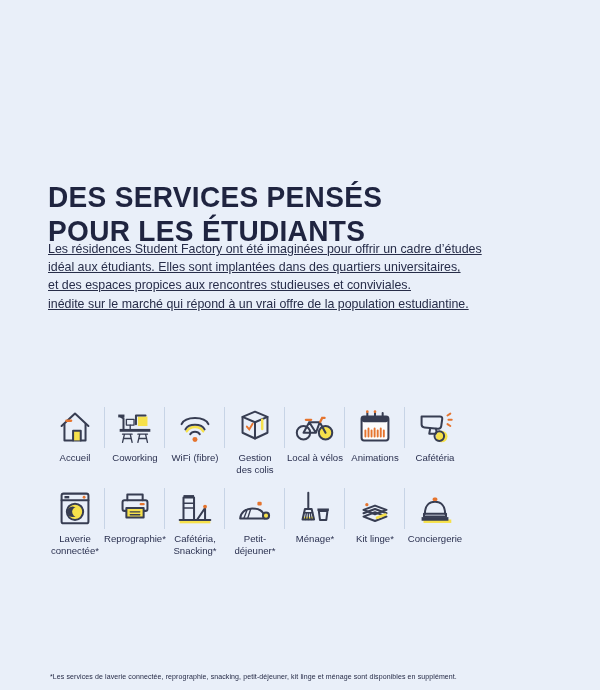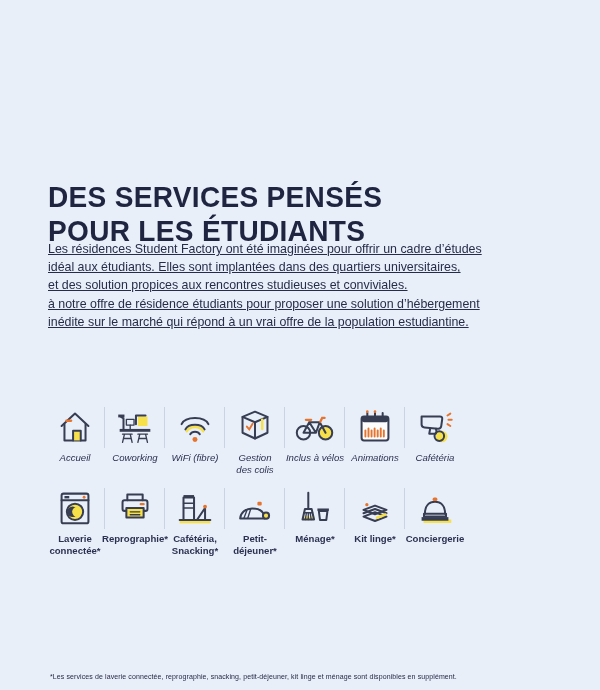--- a/index.html
+++ b/index.html
@@ -19,22 +19,22 @@
     font-size:27.5px;line-height:31.5px;font-weight:800;
     letter-spacing:0.3px;color:var(--heading-text);
     transform:scale(1.02,1.05);transform-origin:left top;
   }
   .intro{
     position:absolute;left:48px;top:240px;width:440px;
     font-size:12.4px;line-height:18.2px;color:var(--body-text);
   }
   .intro .line{white-space:nowrap;text-decoration:underline;}
   .svc-row{position:absolute;display:flex;}
-  .svc-row.row1{left:45px;top:404px;width:480px;font-style:italic;}
-  .svc-row.row2{left:45px;top:485px;width:420px;font-weight:bold;}
+  .svc-row.row1{left:45px;top:404px;width:480px;}
+  .svc-row.row2{left:45px;top:485px;width:420px;}
   .svc-cell{
     width:60px;flex:0 0 60px;display:flex;flex-direction:column;
     align-items:center;position:relative;
   }
   .svc-cell:not(:last-child)::after{
     content:"";position:absolute;right:0;top:3px;width:1px;height:41px;
     background:var(--divider);
   }
   .icon-box{width:48px;height:46px;display:flex;align-items:center;justify-content:center;}
   .icon-box svg{width:46px;height:46px;display:block;}
@@ -59,22 +59,21 @@
 </style>
 </head>
 <body>
 
 <h1 class="title"><span>DES SERVICES PENSÉS</span><br><span>POUR LES ÉTUDIANTS</span></h1>
 
 <div class="intro">
 
 <div class="line">Les résidences Student Factory ont été imaginées pour offrir un cadre d’études</div>
     <div class="line">idéal aux étudiants. Elles sont implantées dans des quartiers universitaires,</div>
-    <div class="line">et des solution propices aux rencontres studieuses et conviviales.</div>
-    <div class="line">à notre offre de résidence étudiants pour proposer une solution d’hébergement</div>
+    <div class="line">et des espaces propices aux rencontres studieuses et conviviales.</div>
     <div class="line">inédite sur le marché qui répond à un vrai offre de la population estudiantine.</div>
   </div>
 
 <div class="svc-row row1">
 
     <div class="svc-cell">
       <span class="icon-box">
         <svg viewBox="0 0 48 48" xmlns="http://www.w3.org/2000/svg">
           <path class="s" d="M10 23 L24 10 L38 23"></path>
           <path class="s" d="M13 21 V38 H35 V21"></path>
@@ -135,21 +134,21 @@
       <span class="icon-box">
         <svg viewBox="0 0 48 48" xmlns="http://www.w3.org/2000/svg">
           <circle class="fy" cx="35" cy="30" r="7"></circle>
           <circle class="s" cx="35" cy="30" r="7"></circle>
           <circle class="s" cx="12" cy="30" r="7"></circle>
           <path class="s" d="M12 30 L18 19 L29 19 L35 30 M18 19 L25 30 L29 19 M12 30 H25"></path>
           <path class="so" d="M14.5 16.5 H20"></path>
           <path class="so" d="M29.5 18.5 L31.5 14.5 H34"></path>
         </svg>
       </span>
-      <span class="svc-label">Inclus à vélos</span>
+      <span class="svc-label">Local à vélos</span>
     </div>
 
     <div class="svc-cell">
       <span class="icon-box">
         <svg viewBox="0 0 48 48" xmlns="http://www.w3.org/2000/svg">
           <rect class="fw" x="10" y="13" width="28" height="25" rx="2.5"></rect>
           <rect class="fd" x="10" y="13" width="28" height="6" rx="2.5"></rect>
           <rect class="s" x="10" y="13" width="28" height="25" rx="2.5"></rect>
           <path class="s" d="M16 13 V9.5 M24 13 V9.5 M32 13 V9.5"></path>
           <circle class="fo" cx="16" cy="8" r="1.4"></circle>

